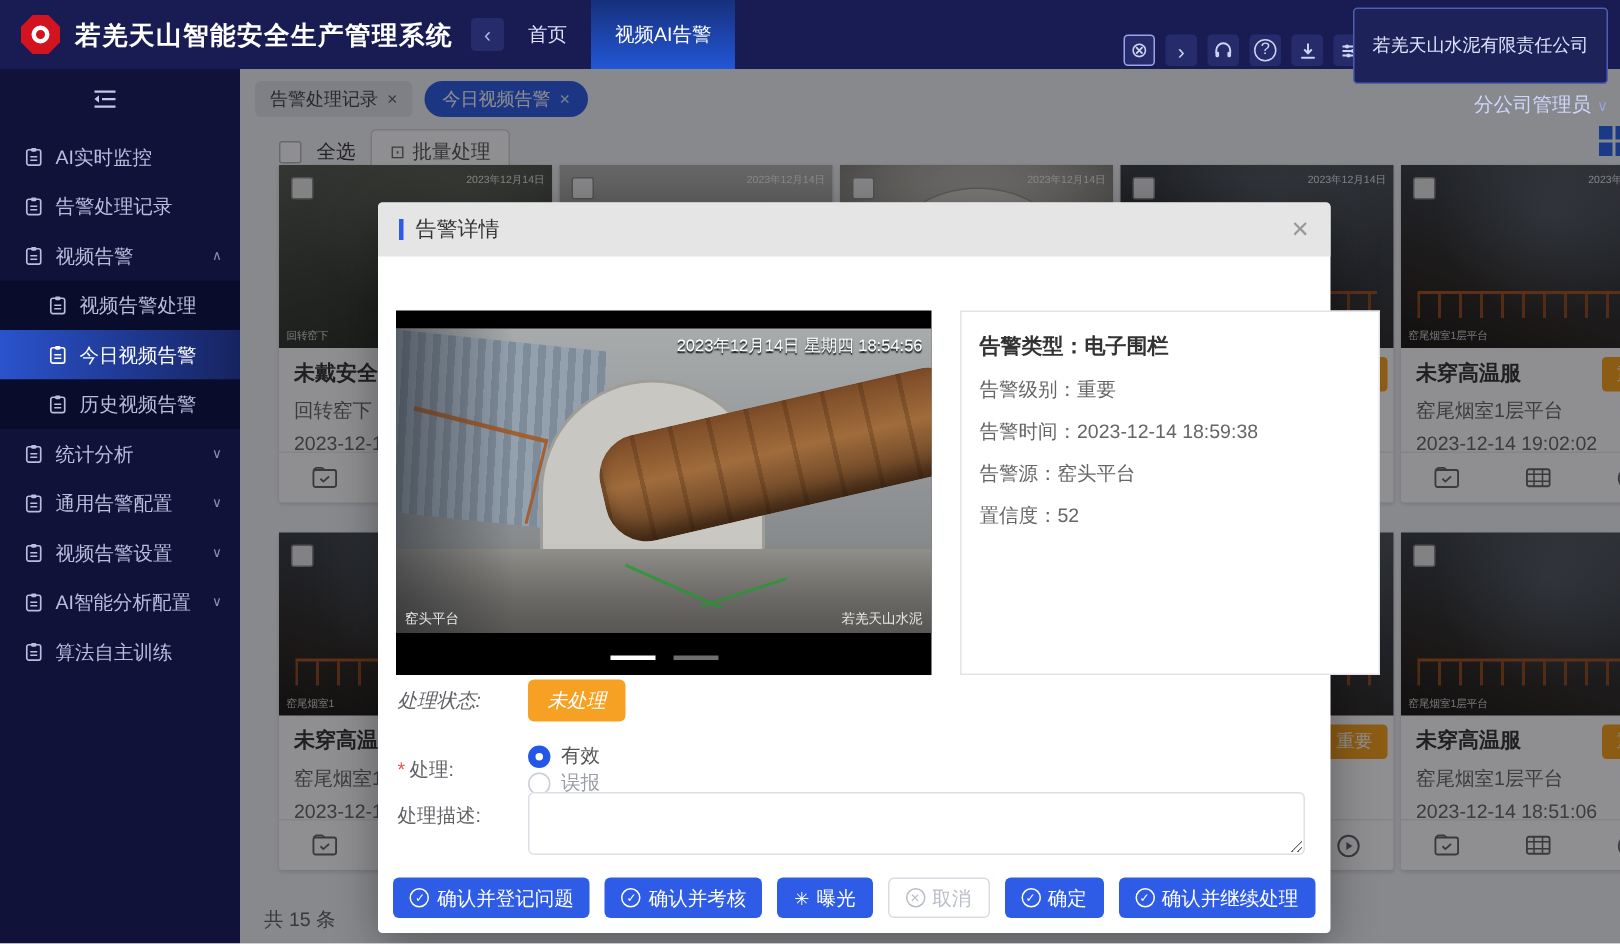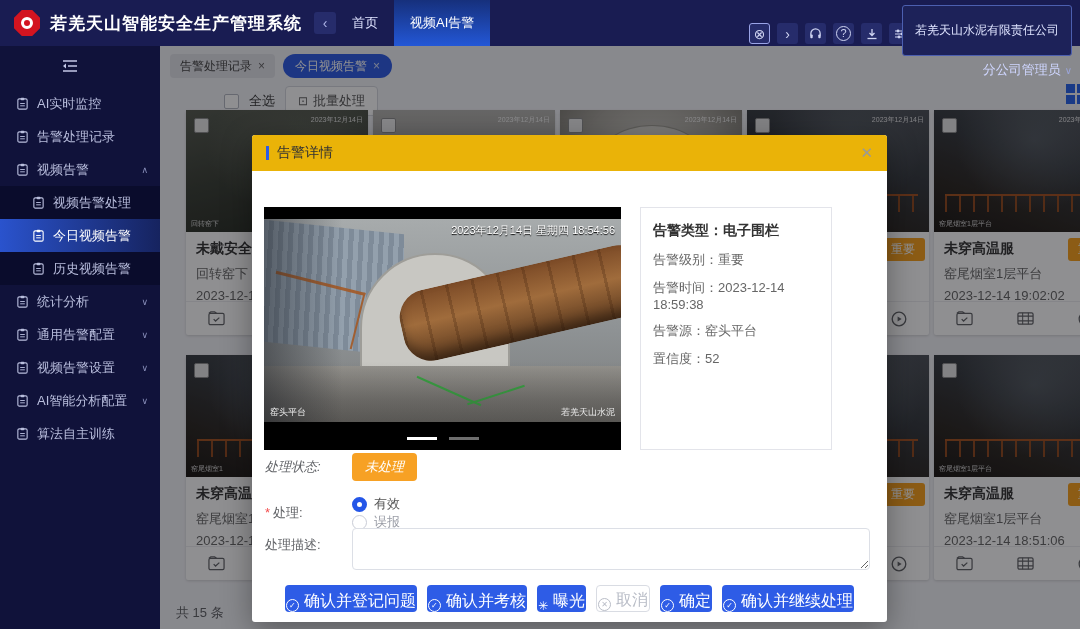--- a/index.html
+++ b/index.html
@@ -43,21 +43,21 @@
   .s-item.sub { background:#0a0c2c; padding-left:32px; }
   .s-item.active { background:linear-gradient(90deg,#2a53cd 0%,#16235f 100%); color:#fff; }
 
   
   .content { position:absolute; top:46px; left:160px; right:0; bottom:0; background:#f3f4f8; overflow:hidden; }
   .tabbar { position:absolute; left:10px; top:8px; display:flex; gap:8px; z-index:1; }
   .tab { height:24px; display:flex; align-items:center; gap:6px; font-size:12px; color:#444;
           background:#e2e3e9; border-radius:4px; padding:0 10px; cursor:pointer; }
   .tab.active { background:#2e5ce6; color:#fff; border-radius:13px; padding:0 12px; }
   .tab .tclose { font-size:12px; opacity:.8; cursor:pointer; }
-  .toolbar { position:absolute; left:26px; top:40px; display:flex; align-items:center; gap:10px; z-index:1;margin-left:38px;}
+  .toolbar { position:absolute; left:26px; top:40px; display:flex; align-items:center; gap:10px; z-index:1;}
   .cbx { width:15px; height:15px; border:1px solid #b4b8c2; background:#fff; border-radius:2px; cursor:pointer;}
   .toolbar .lab { font-size:13px; color:#333; }
   .btn-batch { display:flex; align-items:center; gap:5px; border:1px solid #d4d7de; background:#fff;
           color:#555; font-size:13px; border-radius:4px; padding:5px 12px; cursor:pointer;}
   .btn-batch .bi { font-size:12px; color:#666;}
   .view-toggle { position:absolute; left:906px; top:38px; width:20px; height:20px; display:grid;
           grid-template-columns:9px 9px; grid-auto-rows:9px; gap:2px; cursor:pointer; z-index:1;}
   .view-toggle i { background:#2563eb; }
 
   
@@ -88,21 +88,21 @@
   .card-foot { position:absolute; left:0; right:0; bottom:0; height:34px; border-top:1px solid #ececf0;
           display:flex; align-items:center; justify-content:space-around; }
   .card-foot span { cursor:pointer; display:flex; }
   .pager { position:absolute; left:16px; top:558px; font-size:13px; color:#606266; z-index:1;}
 
   .ovl { position:absolute; inset:0; background:rgba(10,10,16,.46); z-index:5; }
 
   
   .modal { position:absolute; left:252px; top:135px; width:635px; height:487px; background:#fff;
           border-radius:3px; box-shadow:0 8px 30px rgba(0,0,0,.35); z-index:50; }
-  .m-head { height:36px; background:#eab308; display:flex; align-items:center; padding:0 14px;
+  .m-head { height:36px; background:#e5e5e5; display:flex; align-items:center; padding:0 14px;
           border-radius:3px 3px 0 0;}
   .m-bar { width:3px; height:14px; background:#2e5ce6; margin-right:8px; }
   .m-title { font-size:14px; color:#333; }
   .m-close { position:absolute; right:14px; top:9px; color:#999; font-size:15px; cursor:pointer; }
   .video { position:absolute; left:12px; top:72px; width:357px; height:243px; background:#000;
           padding:12px 0 28px; }
   .photo { position:relative; width:100%; height:100%; overflow:hidden;
           background:linear-gradient(180deg,#a7abac 0%,#8e9294 55%,#7a7c7c 100%); }
   .p-wall { position:absolute; left:0; top:8px; width:140px; height:122px;
           background:repeating-linear-gradient(93deg,#93a0ad 0 5px,#7e8b99 5px 10px); transform:skewY(6deg); }
@@ -120,42 +120,42 @@
   .p-mark2 { position:absolute; bottom:26px; left:202px; width:60px; height:2px; background:#39a042; transform:rotate(-18deg);}
   .p-shade { position:absolute; inset:0;
           background:linear-gradient(90deg,rgba(25,28,34,.5) 0,transparent 22%),
                      linear-gradient(0deg,rgba(30,30,30,.25),transparent 30%); }
   .p-time { position:absolute; top:4px; right:6px; font-size:11px; color:#fff; text-shadow:0 1px 1px #000; z-index:2;}
   .p-wm-l { position:absolute; bottom:3px; left:6px; font-size:9px; color:#e8e8e8; z-index:2;}
   .p-wm-r { position:absolute; bottom:3px; right:6px; font-size:9px; color:#e8e8e8; z-index:2;}
   .dots { position:absolute; bottom:10px; left:0; right:0; display:flex; justify-content:center; gap:12px;}
   .dot { width:30px; height:3px; background:#fff; cursor:pointer;}
   .dot.inactive { background:#6e6e6e; }
-  .info { position:absolute; left:388px; top:72px; width:192px; height:243px; border:1px solid #e3e4ea;
+  .info { position:absolute; left:388px; top:72px; width:280px; height:243px; border:1px solid #e3e4ea;
           padding:14px 12px; background:#fff; }
   .info-title { font-size:14px; font-weight:bold; color:#333; margin-bottom:11px; }
   .info-line { font-size:13px; color:#666; margin-bottom:10px; }
   .flabel { display:inline-block; width:87px; font-size:13px; color:#606266; }
   .star { color:#f34d4d; margin-right:3px; font-style:normal; }
   .row-status { position:absolute; left:13px; top:318px; display:flex; align-items:center;font-style:italic; }
   .st-badge { background:#f7a124; color:#fff; font-size:13px; padding:5px 13px; border-radius:4px; }
   .row-handle { position:absolute; left:13px; top:360px; display:flex; align-items:center; }
   .radio { display:flex; align-items:center; margin-right:26px; cursor:pointer; }
   .rdot { width:15px; height:15px; border-radius:50%; background:#fff; margin-right:7px; }
   .radio.on .rdot { border:5px solid #2456e8; }
   .radio.off .rdot { border:1px solid #c9ccd6; }
   .radio.on .rlab { color:#555; font-size:13px; }
   .radio.off .rlab { color:#9a9da6; font-size:13px; }
   .row-desc { position:absolute; left:13px; top:400px; }
   .desc-ta { position:absolute; left:100px; top:393px; width:518px; height:42px; border:1px solid #dcdfe6;
           border-radius:4px; resize:both; font-size:13px; padding:5px 8px; color:#333; outline:none;
           font-family:"Liberation Sans","DejaVu Sans",sans-serif;}
   .btns { position:absolute; left:0; right:0; top:450px; display:flex; justify-content:center; gap:10px; }
-  .mbtn { display:flex; align-items:flex-end; height:27px; padding:0 1px; border:none; border-radius:4px;
-          background:#2e5ce6; color:#fff; font-size:16px; cursor:pointer;
+  .mbtn { display:flex; align-items:center; height:27px; padding:0 11px; border:none; border-radius:4px;
+          background:#2e5ce6; color:#fff; font-size:13px; cursor:pointer;
           font-family:"Liberation Sans","DejaVu Sans",sans-serif;}
   .mbtn.default { background:#fff; border:1px solid #d9dce3; color:#b9bdc7; }
   .bicon { display:inline-flex; align-items:center; justify-content:center; width:13px; height:13px;
           border:1px solid currentColor; border-radius:50%; font-size:8px; margin-right:5px; }
   .icon-check-circle::before { content:"✓"; }
   .icon-cancel-circle::before { content:"✕"; }
   .icon-flash { border:none; width:auto; font-size:12px; }
   .icon-flash::before { content:"✳"; }
 </style>
 </head>

